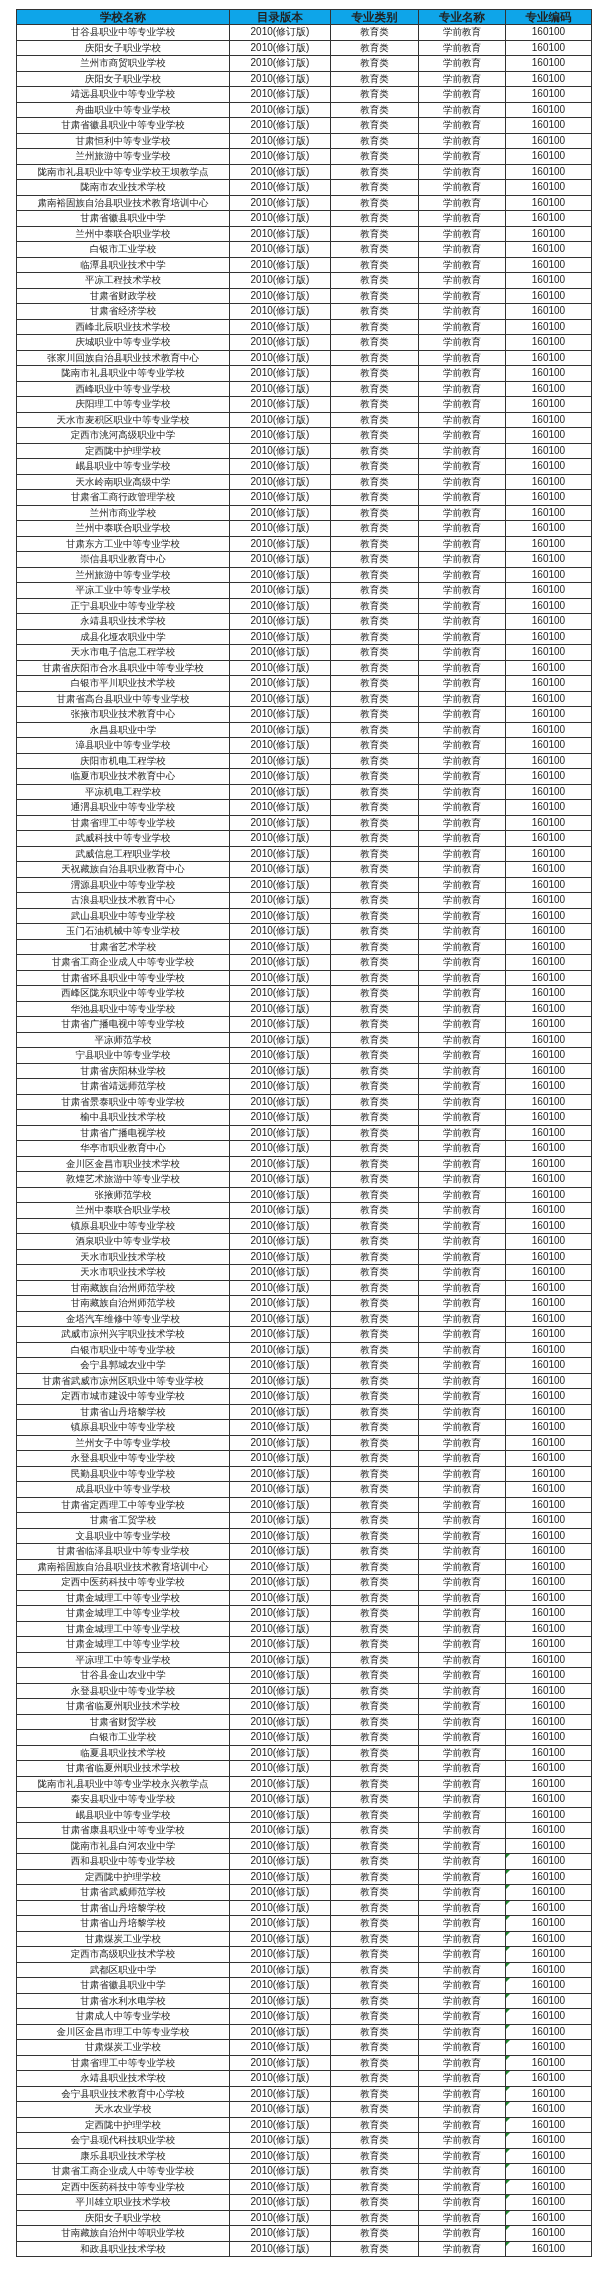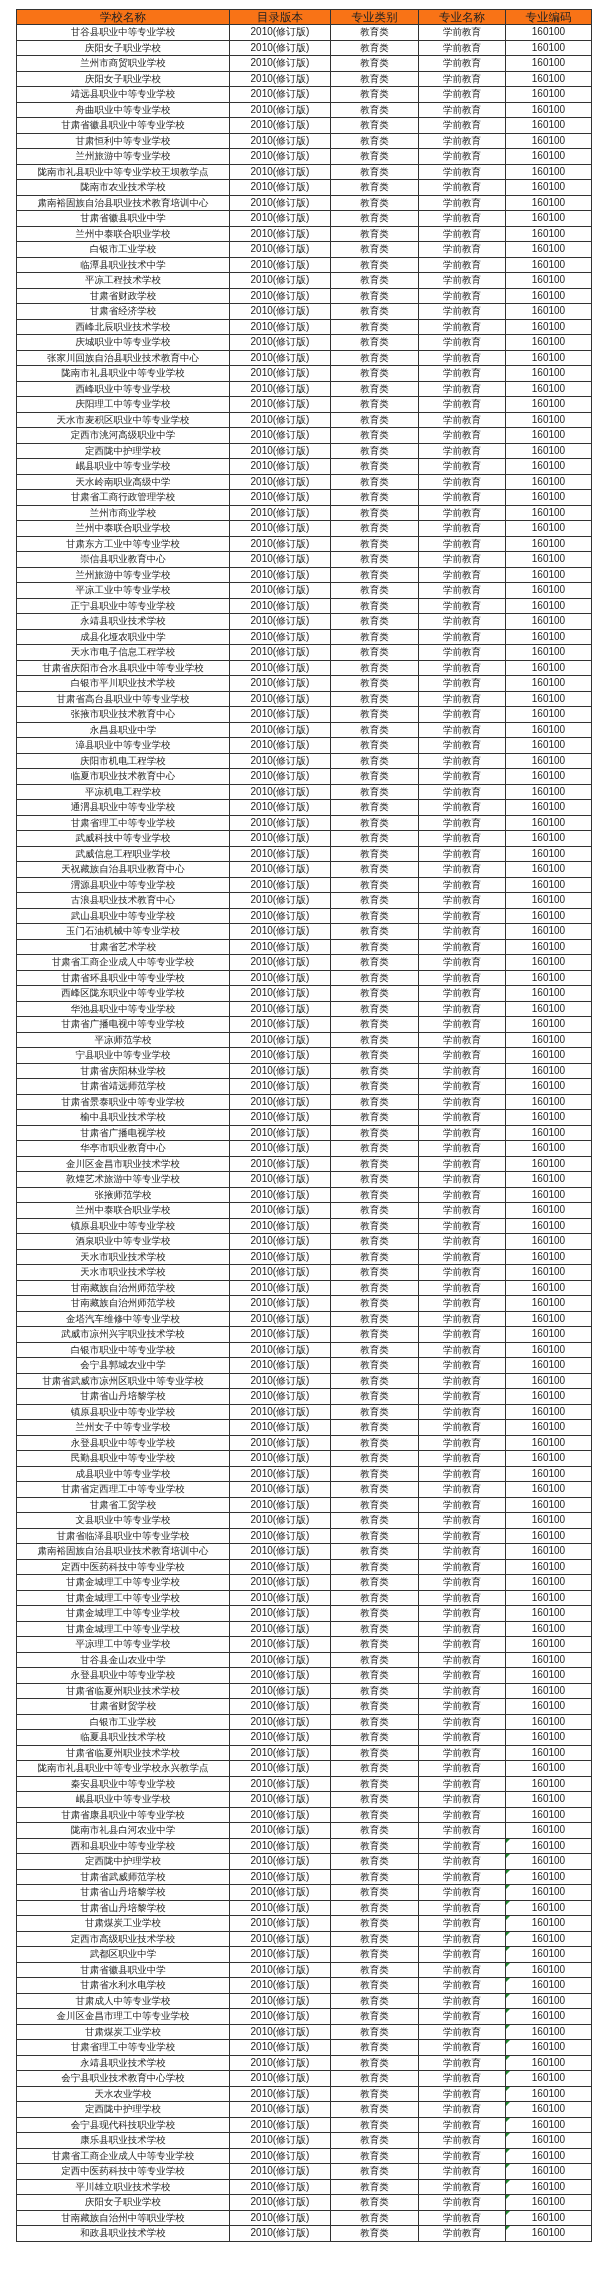--- a/index.html
+++ b/index.html
@@ -2,21 +2,21 @@
 <html><head>
 <meta charset="utf-8">
 <style>
   html, body { margin:0; padding:0; background:#ffffff; }
   body { width:600px; height:2280px; position:relative; overflow:hidden;
          font-family:"DejaVu Sans", sans-serif; }
   #sheet { position:absolute; left:16px; top:9px; width:575px;
            border-collapse:collapse; table-layout:fixed; }
   #sheet th, #sheet td { border:1px solid #333; padding:0; text-align:center;
            white-space:nowrap; overflow:hidden; position:relative; color:#222; }
-  #sheet th { background:#f97316; height:14px; font-size:11.5px; font-weight:normal;
+  #sheet th { background:#0ea5e9; height:14px; font-size:11.5px; font-weight:bold;
               font-family:"DejaVu Serif", serif; line-height:14px; }
   #sheet td { height:14.5px; line-height:14.5px; font-size:9.5px;
               font-family:"DejaVu Serif", serif; }
   #sheet td.num { font-family:"Liberation Sans", sans-serif; font-size:10px; }
   .flag { position:absolute; left:0; top:0; width:0; height:0;
           border-top:4px solid #1f8a2e; border-right:4px solid transparent; }
   col.c1 { width:213px; } col.c2 { width:101px; } col.c3 { width:88px; }
   col.c4 { width:87px; } col.c5 { width:86px; }
 </style>
 </head>
@@ -650,20 +650,27 @@
         <td class="num"><span>160100</span></td>
       </tr>
       <tr>
         <td><span>甘肃省武威市凉州区职业中等专业学校</span></td>
         <td class="num"><span>2010(修订版)</span></td>
         <td><span>教育类</span></td>
         <td><span>学前教育</span></td>
         <td class="num"><span>160100</span></td>
       </tr>
       <tr>
+        <td><span>定西市城市建设中等专业学校</span></td>
+        <td class="num"><span>2010(修订版)</span></td>
+        <td><span>教育类</span></td>
+        <td><span>学前教育</span></td>
+        <td class="num"><span>160100</span></td>
+      </tr>
+      <tr>
         <td><span>甘肃省山丹培黎学校</span></td>
         <td class="num"><span>2010(修订版)</span></td>
         <td><span>教育类</span></td>
         <td><span>学前教育</span></td>
         <td class="num"><span>160100</span></td>
       </tr>
       <tr>
         <td><span>镇原县职业中等专业学校</span></td>
         <td class="num"><span>2010(修订版)</span></td>
         <td><span>教育类</span></td>

